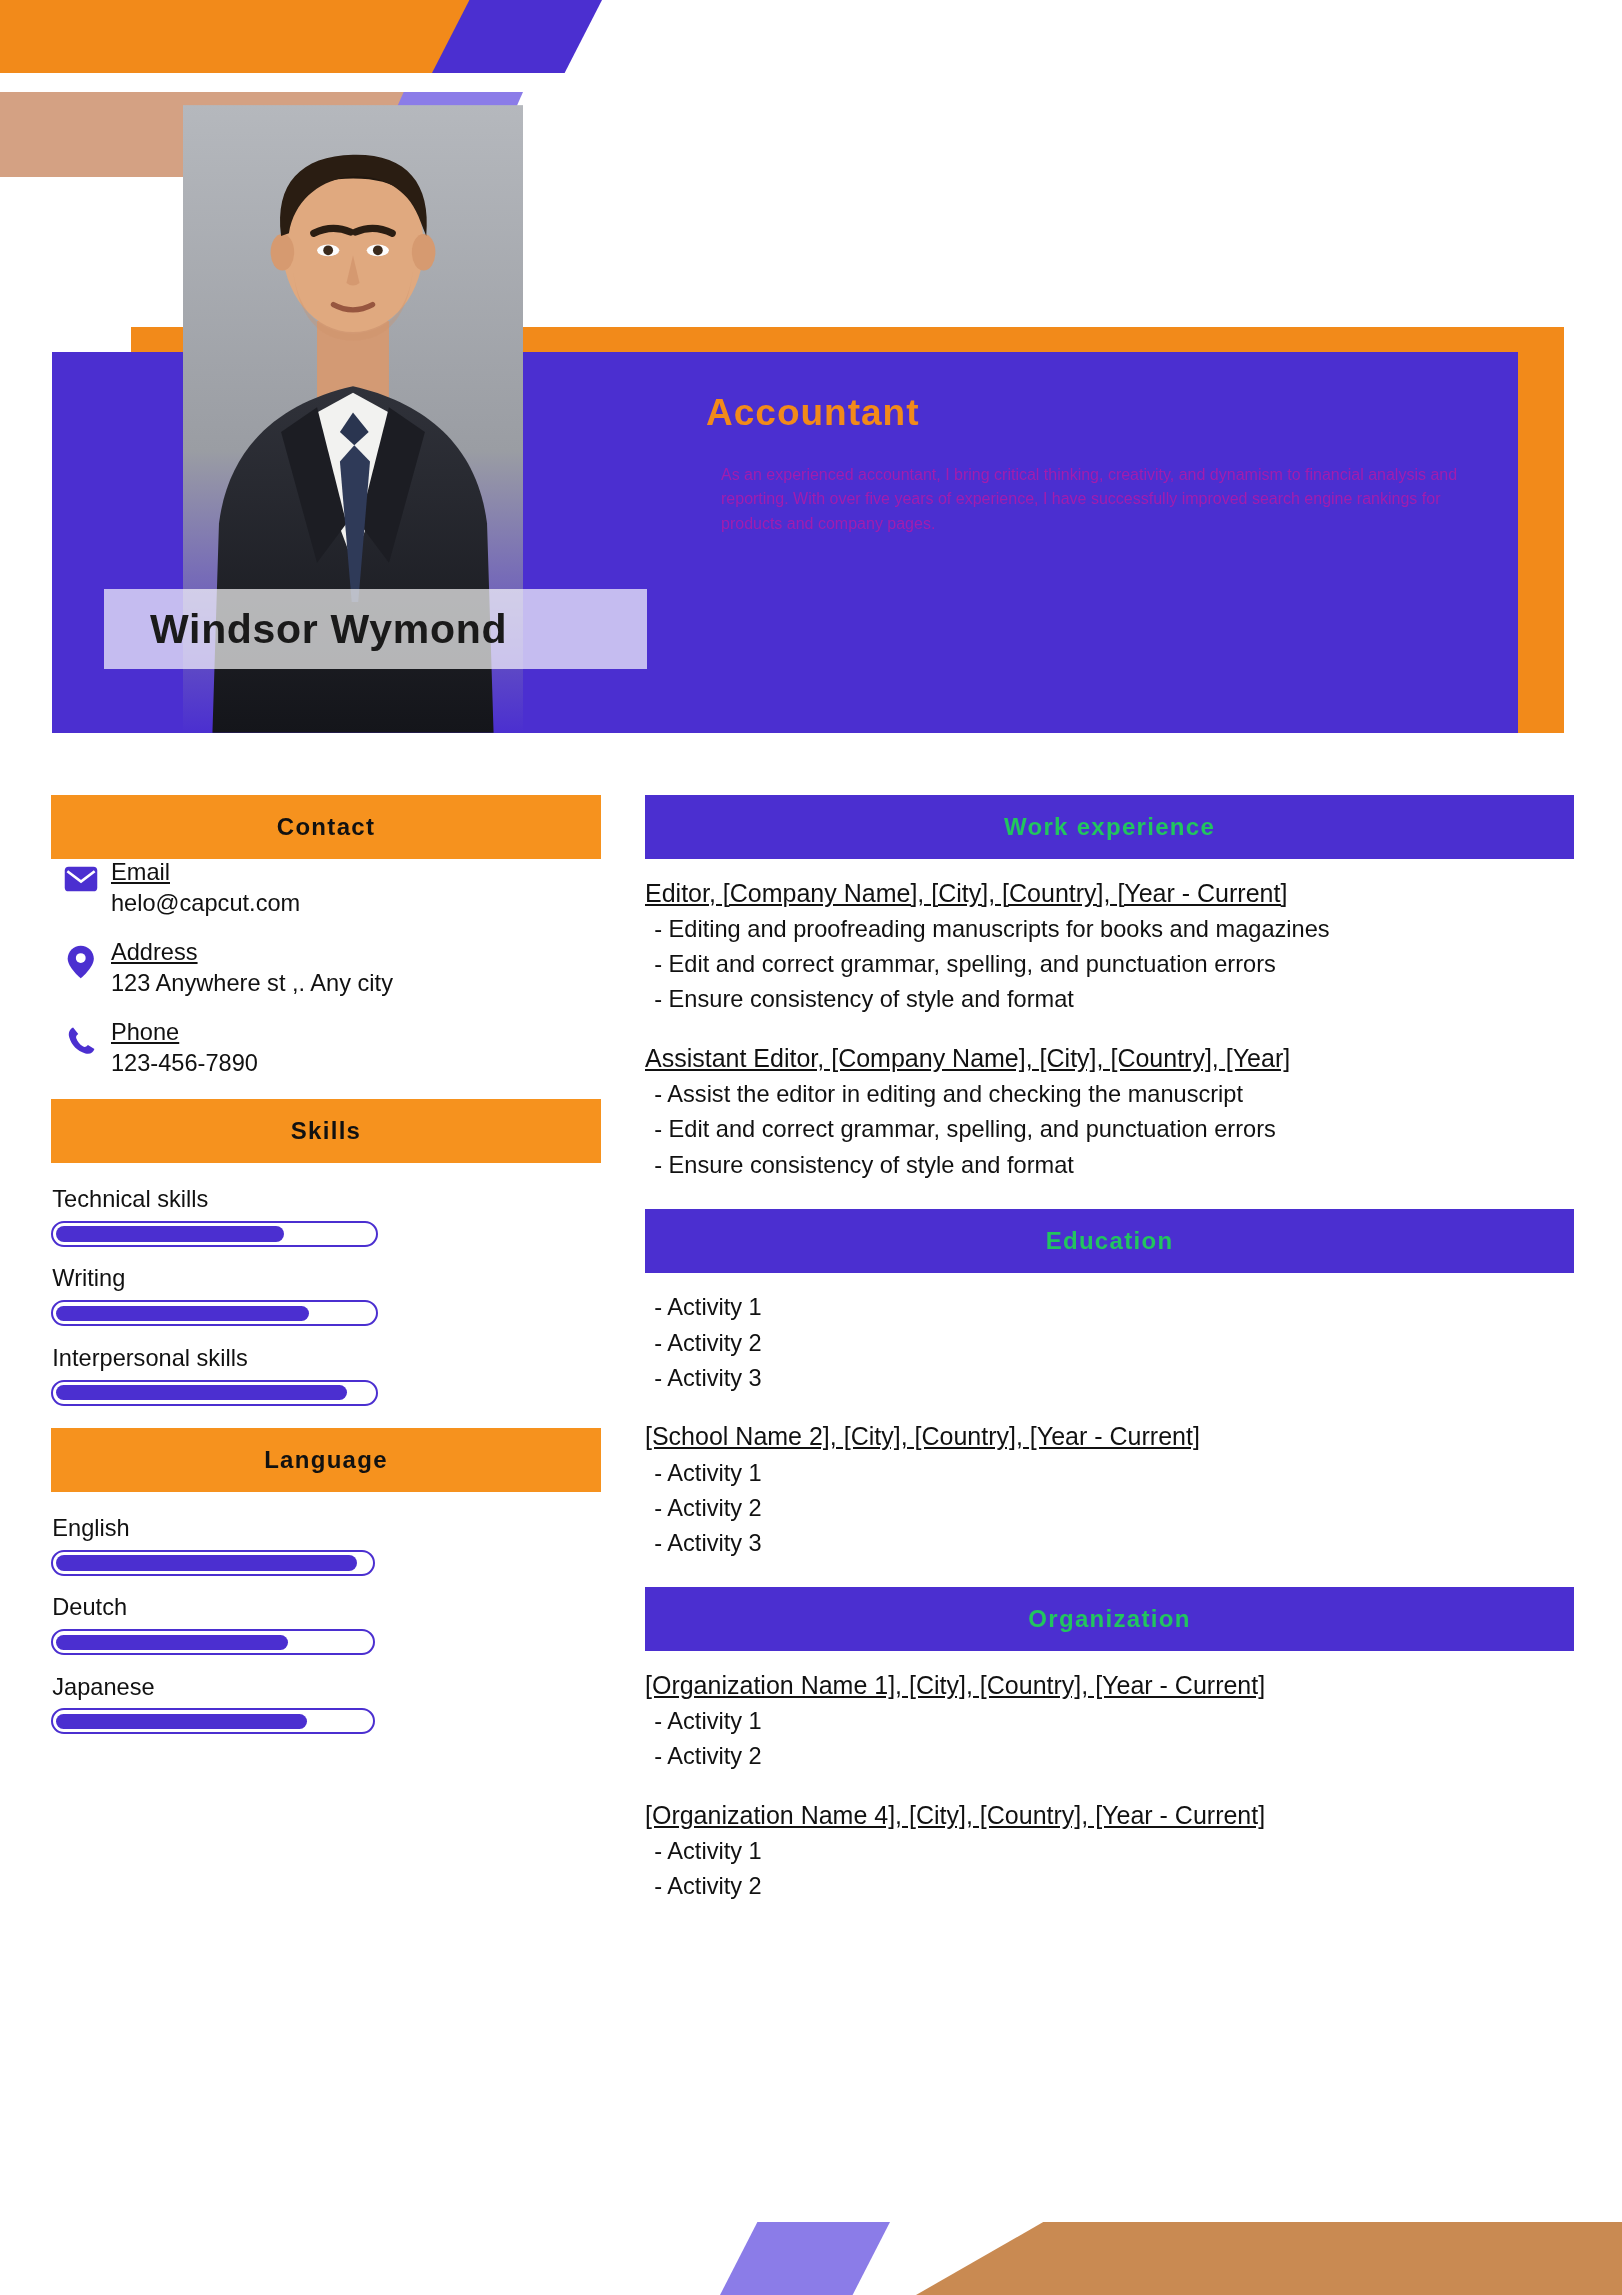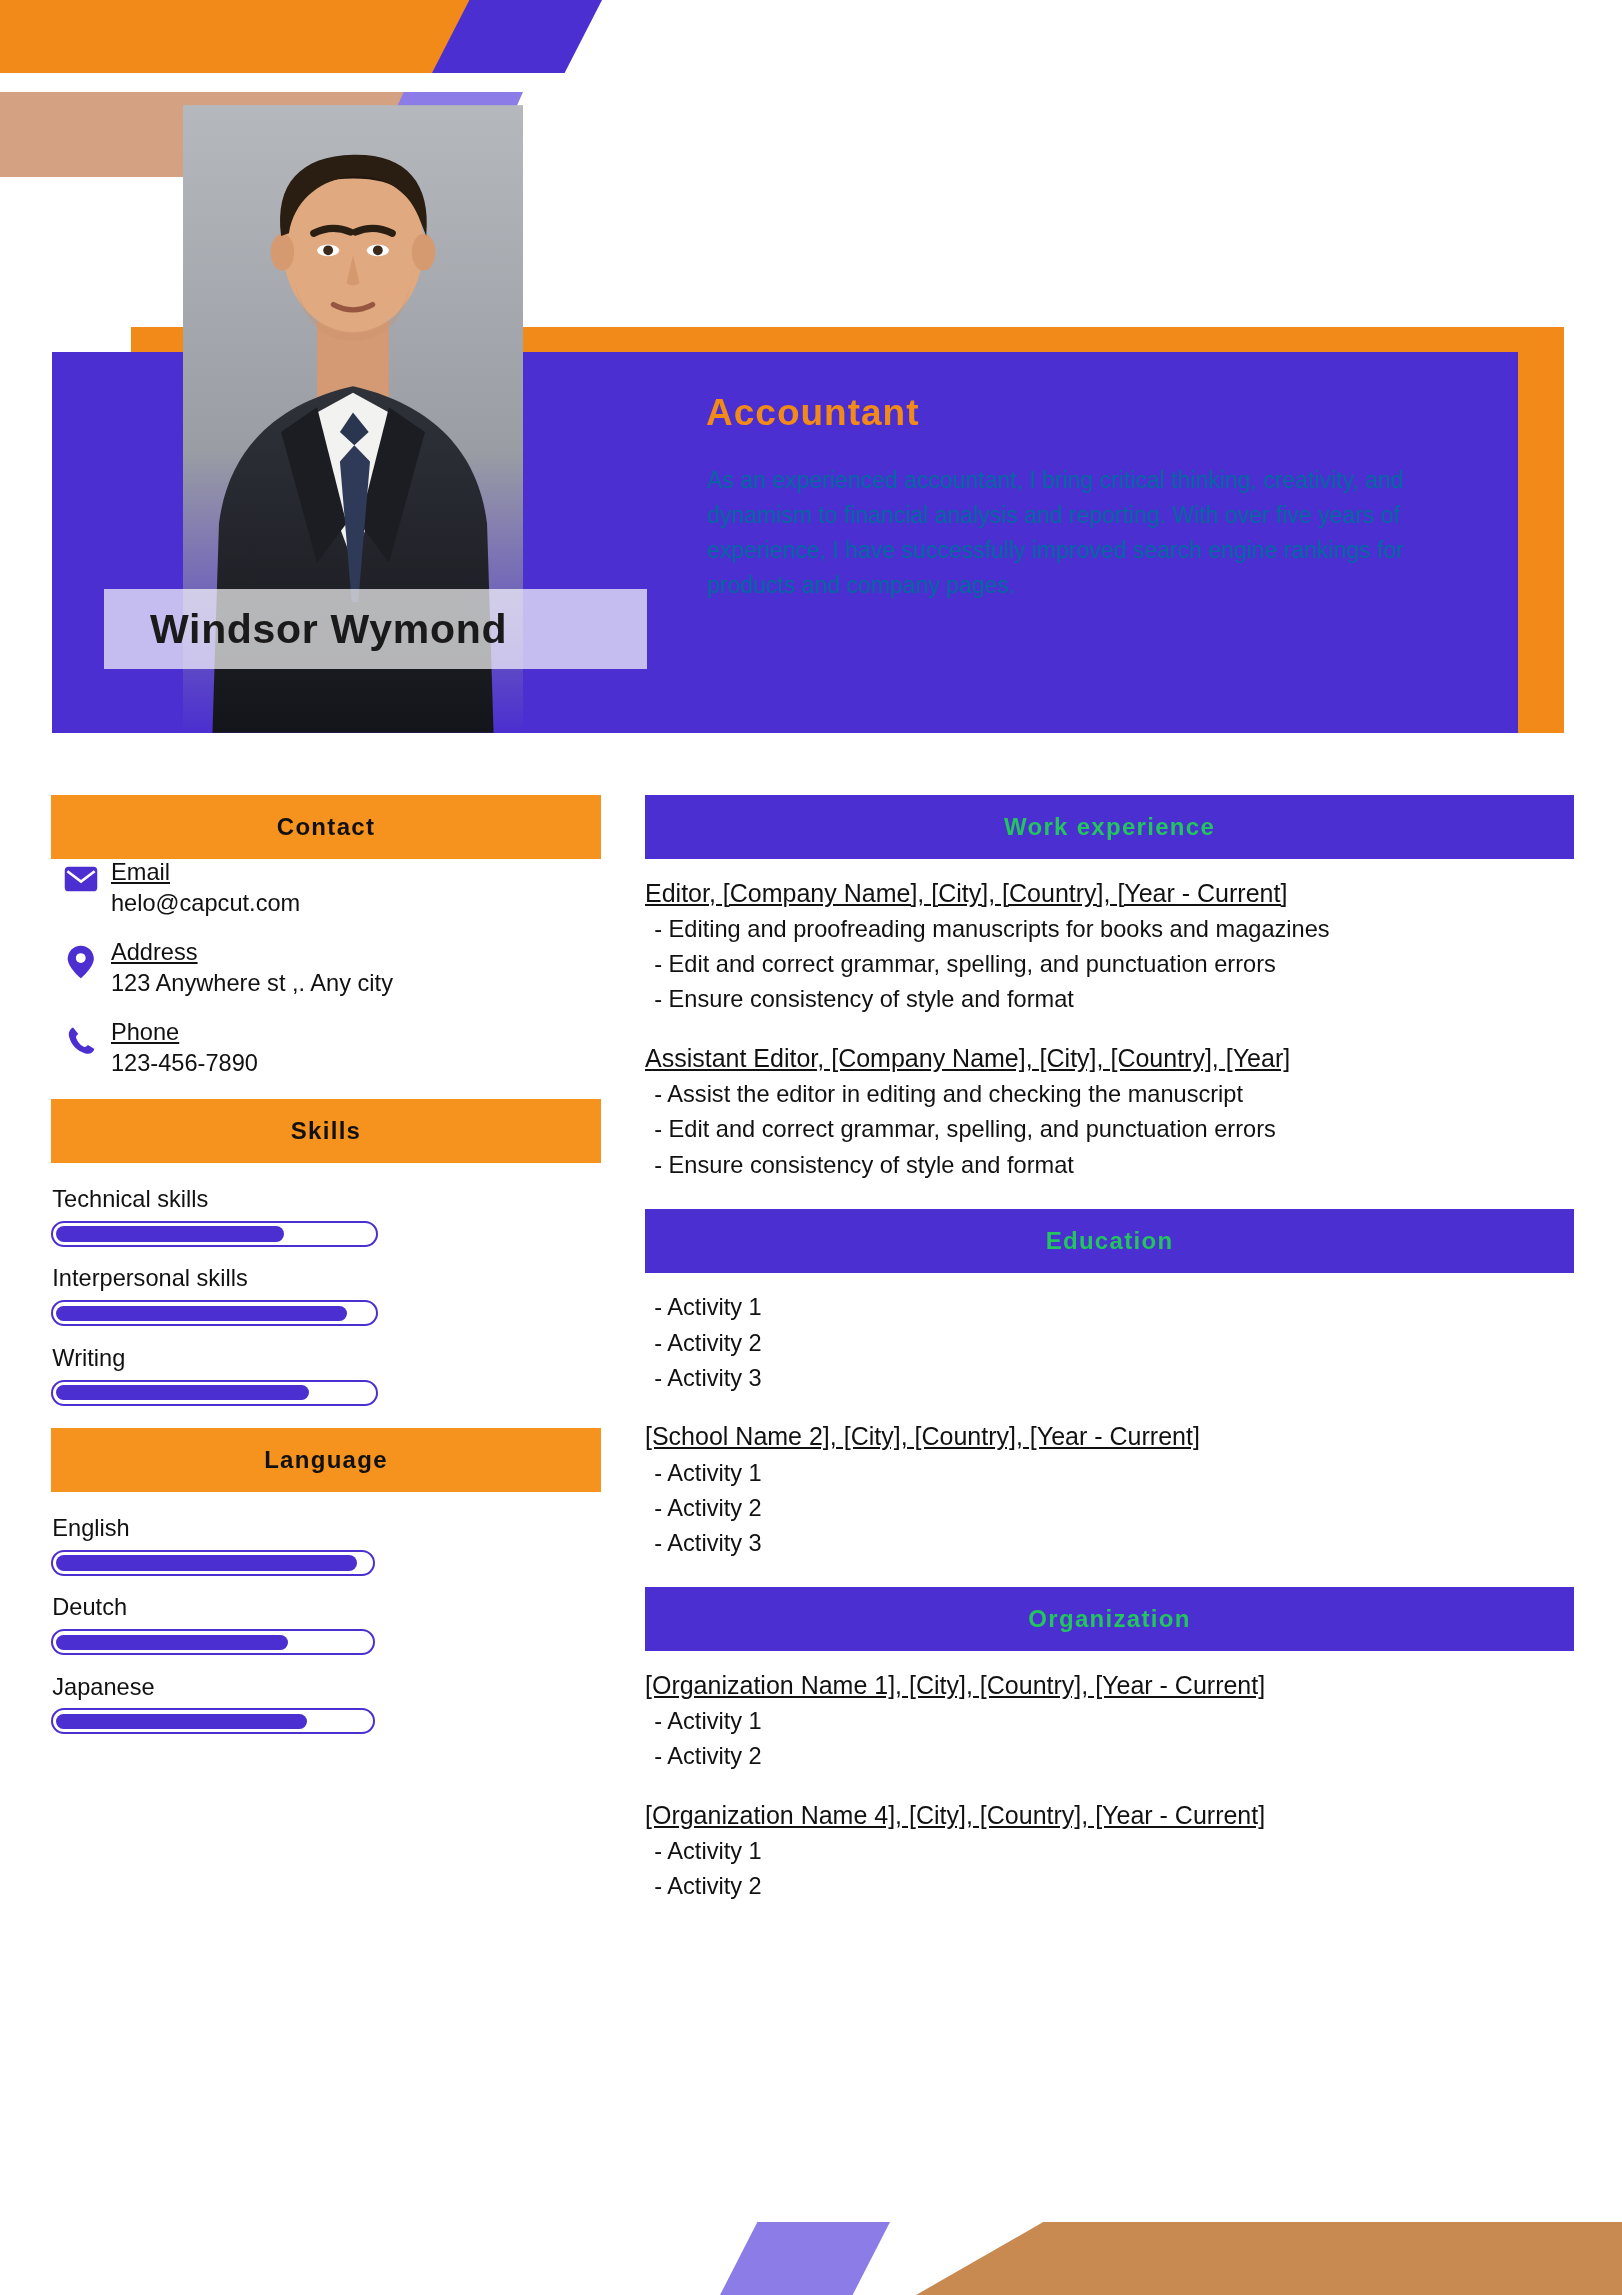--- a/index.html
+++ b/index.html
@@ -101,24 +101,24 @@
     width: 772px;
   }
   .hero-role {
     color: #f28a1a;
     font-size: 37px;
     font-weight: bold;
     letter-spacing: 1px;
     margin: 0 0 29px 0;
   }
   .hero-summary {
-    color: #0369a1;
-    font-size: 23px;
+    color: #a21caf;
+    font-size: 16px;
     line-height: 1.52;
-    margin: 1px;
+    margin: 15px;
   }
 
   
   .left-col {
     position: absolute;
     top: 795px; left: 51px;
     width: 550px;
   }
   .right-col {
     position: absolute;
@@ -327,29 +327,29 @@
   <div class="block">
     <div class="sec-head orange">Skills</div>
     <div class="bars">
       <div class="bar-item">
         <p class="bar-label">Technical skills</p>
         <div class="bar-track">
           <div class="bar-fill" style="width: 72%;"></div>
         </div>
       </div>
       <div class="bar-item">
+        <p class="bar-label">Writing</p>
+        <div class="bar-track">
+          <div class="bar-fill" style="width: 80%;"></div>
+        </div>
+      </div>
+      <div class="bar-item">
         <p class="bar-label">Interpersonal skills</p>
         <div class="bar-track">
           <div class="bar-fill" style="width: 92%;"></div>
-        </div>
-      </div>
-      <div class="bar-item">
-        <p class="bar-label">Writing</p>
-        <div class="bar-track">
-          <div class="bar-fill" style="width: 80%;"></div>
         </div>
       </div>
     </div>
   </div>
 
   <div class="block">
     <div class="sec-head orange">Language</div>
     <div class="bars lang">
       <div class="bar-item">
         <p class="bar-label">English</p>

